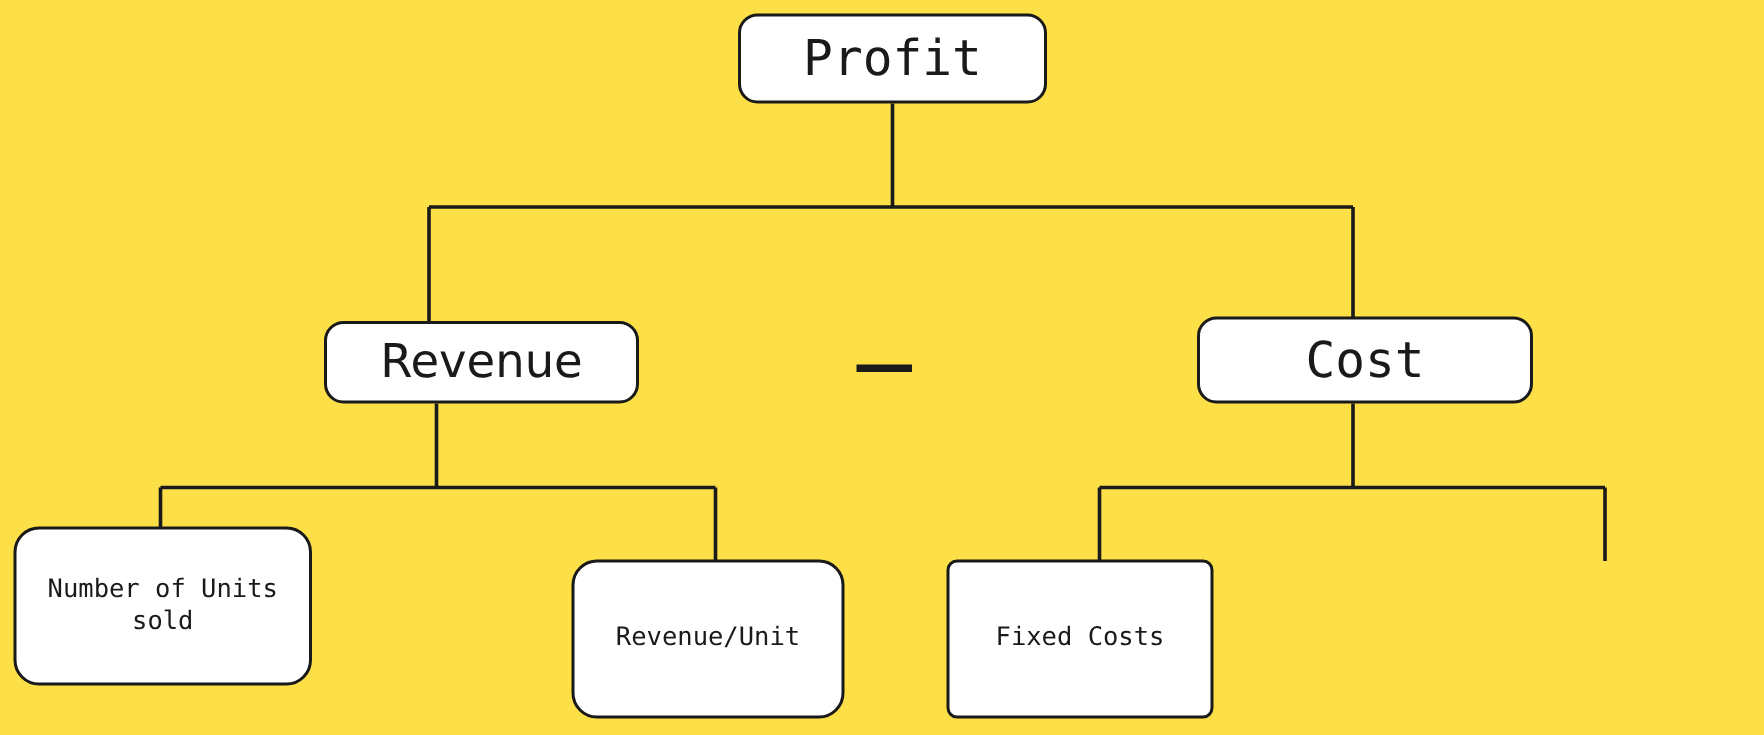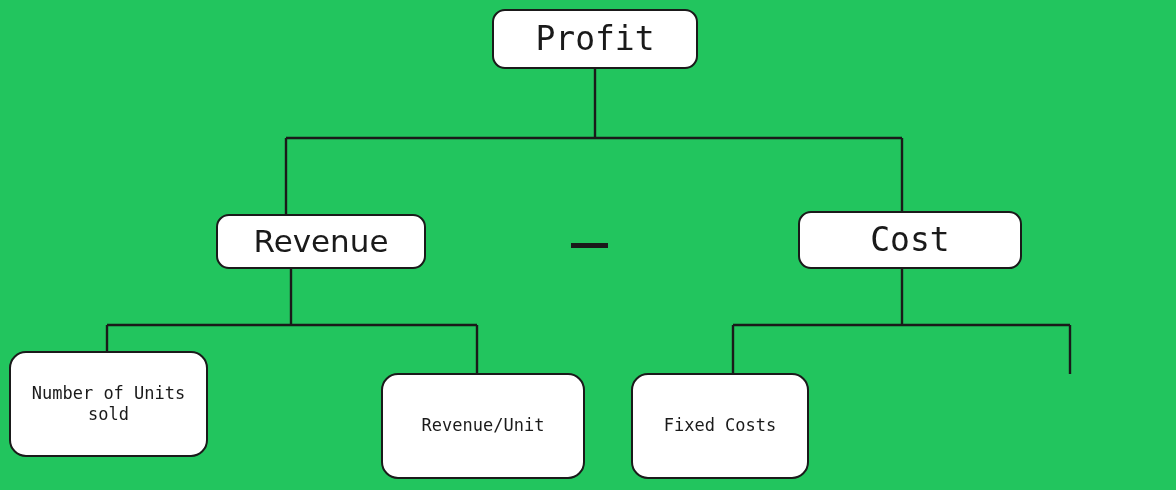--- a/index.html
+++ b/index.html
@@ -7,21 +7,21 @@
     padding: 0;
     background: #ffffff;
   }
   body {
     font-family: "DejaVu Sans Mono", monospace;
   }
   #canvas {
     position: relative;
     width: 1176px;
     height: 490px;
-    background: #22c55e;
+    background: #fde047;
     overflow: hidden;
   }
   #wires {
     position: absolute;
     left: 0;
     top: 0;
     width: 1176px;
     height: 490px;
   }
   .node {
@@ -60,27 +60,27 @@
     border-radius: 13px;
     font-size: 33px;
   }
   #node-units {
     left: 9px; top: 351px; width: 199px; height: 106px;
     border-radius: 17px;
     font-size: 17px;
     justify-content: center;
   }
   #node-revunit {
-    left: 381px; top: 373px; width: 204px; height: 106px;
+    left: 381px; top: 373px; width: 182px; height: 106px;
     border-radius: 17px;
     font-size: 17px;
   }
   #node-fixed {
     left: 631px; top: 373px; width: 178px; height: 106px;
-    border-radius: 17px;
+    border-radius: 7px;
     font-size: 17px;
   }
   #node-variable {
     left: 939px; top: 373px; width: 230px; height: 106px;
     border-radius: 17px;
     font-size: 17px;
   }
   .op-sign {
     position: absolute;
     left: 571px; top: 243px;

